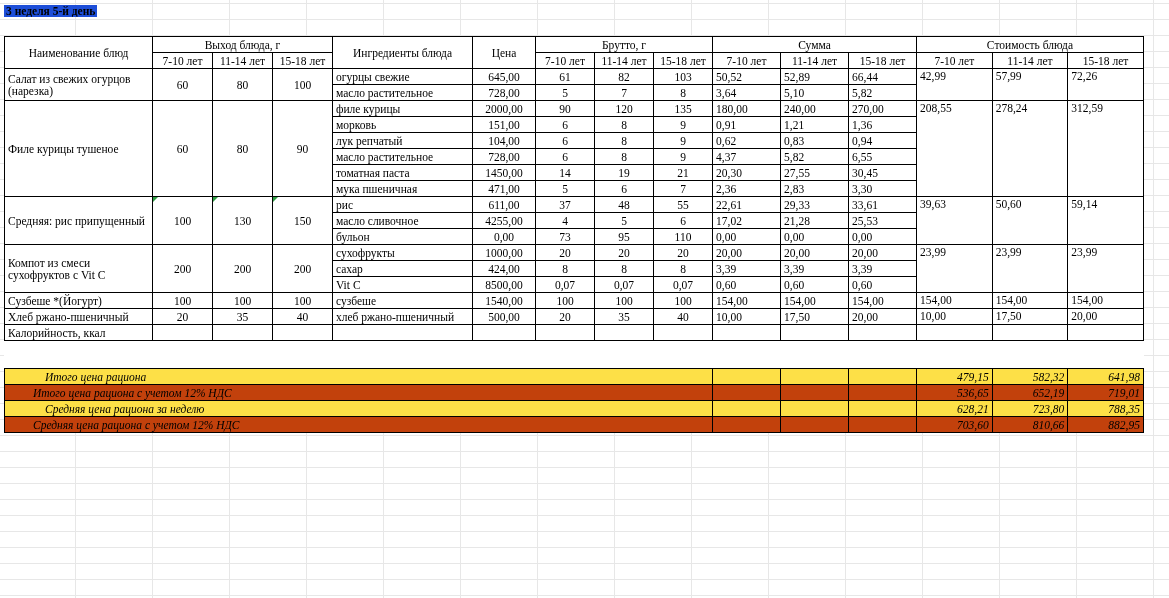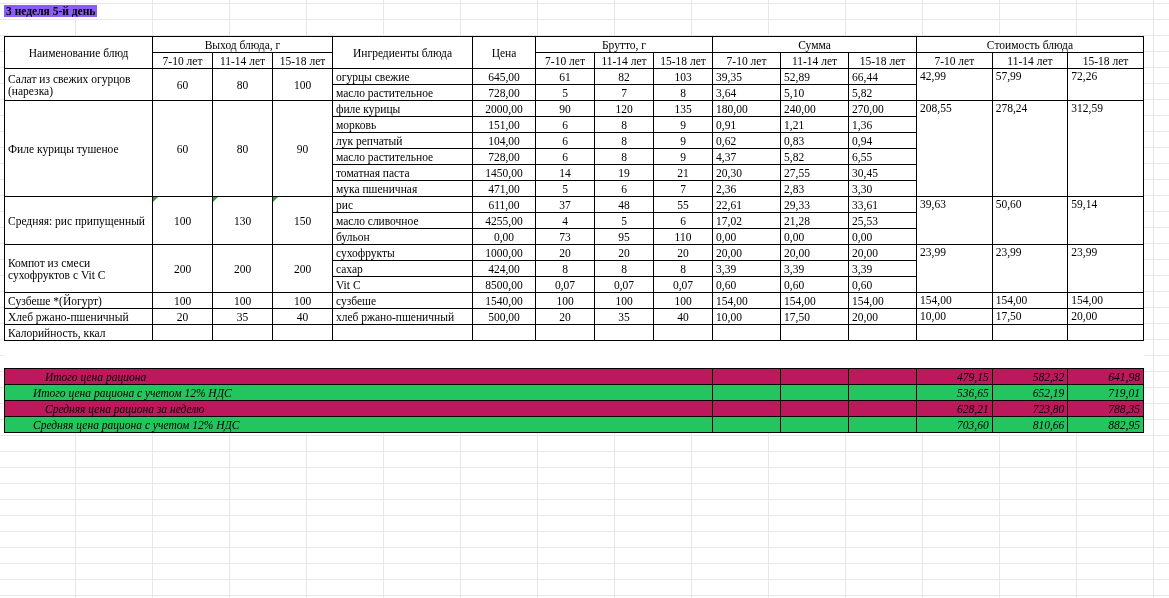--- a/index.html
+++ b/index.html
@@ -35,21 +35,21 @@
     background-position: -2px 3px;
     opacity: 0.55;
   }
   .title-cell {
     position: absolute;
     left: 4px;
     top: 5px;
     font-weight: bold;
     font-size: 11.5px;
     font-family: "Liberation Serif", serif;
-    background: #8b5cf6;
+    background: #1d4ed8;
     padding: 0 2px;
     z-index: 4;
   }
   table.main {
     position: absolute;
     left: 4px;
     top: 36px;
     border-collapse: collapse;
     background: #ffffff;
     z-index: 3;
@@ -79,22 +79,22 @@
   
   .w-dish { width: 148px; }
   .w-out  { width: 60px; }
   .w-ing  { width: 140px; }
   .w-price{ width: 63px; }
   .w-br   { width: 59px; }
   .w-sum  { width: 68px; }
   .w-cost { width: 73px; }
 
   
-  tr.sum-yellow td { background: #be185d; padding-left: 40px; }
-  tr.sum-orange td { background: #22c55e; padding-left: 28px; }
+  tr.sum-yellow td { background: #fde047; padding-left: 40px; }
+  tr.sum-orange td { background: #c2410c; padding-left: 28px; }
 
   .summary-label {
     text-align: left;
     font-weight: bold;
     font-style: italic;
   }
   .summary-val {
     text-align: right;
     font-weight: bold;
     font-style: italic;
@@ -166,21 +166,21 @@
         <tr>
           <td class="dish" rowspan="2">Салат из свежих огурцов (нарезка)</td>
           <td class="num" rowspan="2">60</td>
           <td class="num" rowspan="2">80</td>
           <td class="num" rowspan="2">100</td>
           <td class="ing">огурцы свежие</td>
           <td class="num">645,00</td>
           <td class="num">61</td>
           <td class="num">82</td>
           <td class="num">103</td>
-          <td class="l">39,35</td>
+          <td class="l">50,52</td>
           <td class="l">52,89</td>
           <td class="l">66,44</td>
           <td class="l" rowspan="2" style="vertical-align: top;">42,99</td>
           <td class="l" rowspan="2" style="vertical-align: top; margin-top: 22px;">57,99</td>
           <td class="l" rowspan="2" style="vertical-align: top;">72,26</td>
         </tr>
         <tr>
           <td class="ing">масло растительное</td>
           <td class="num">728,00</td>
           <td class="num">5</td>

